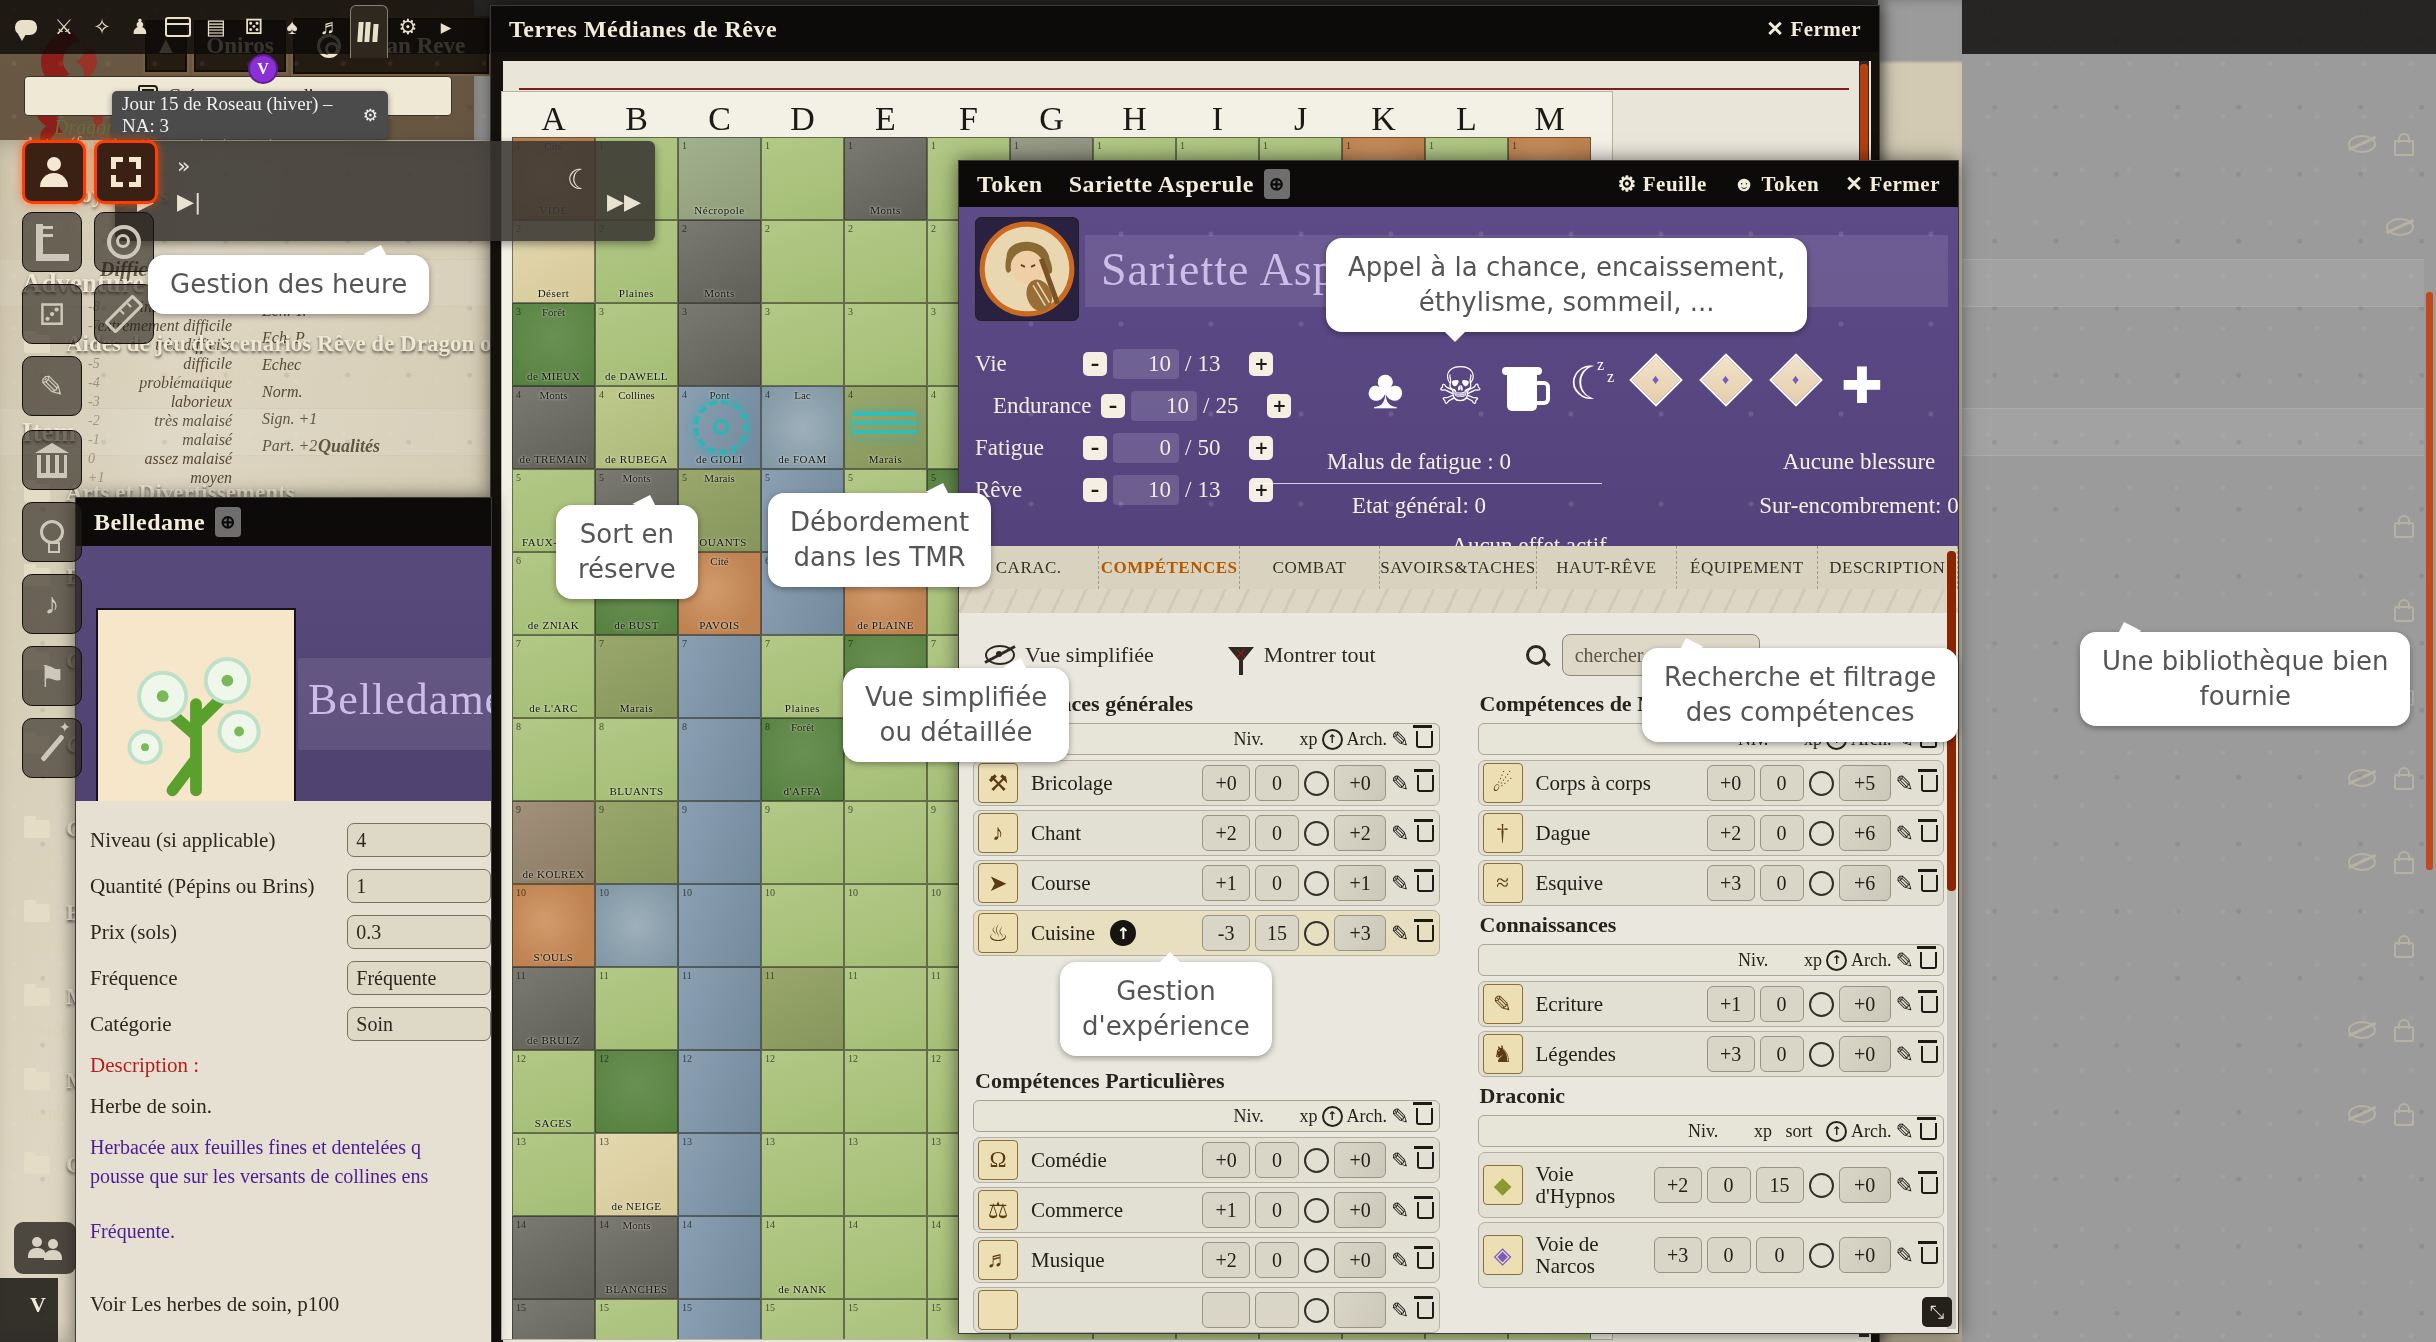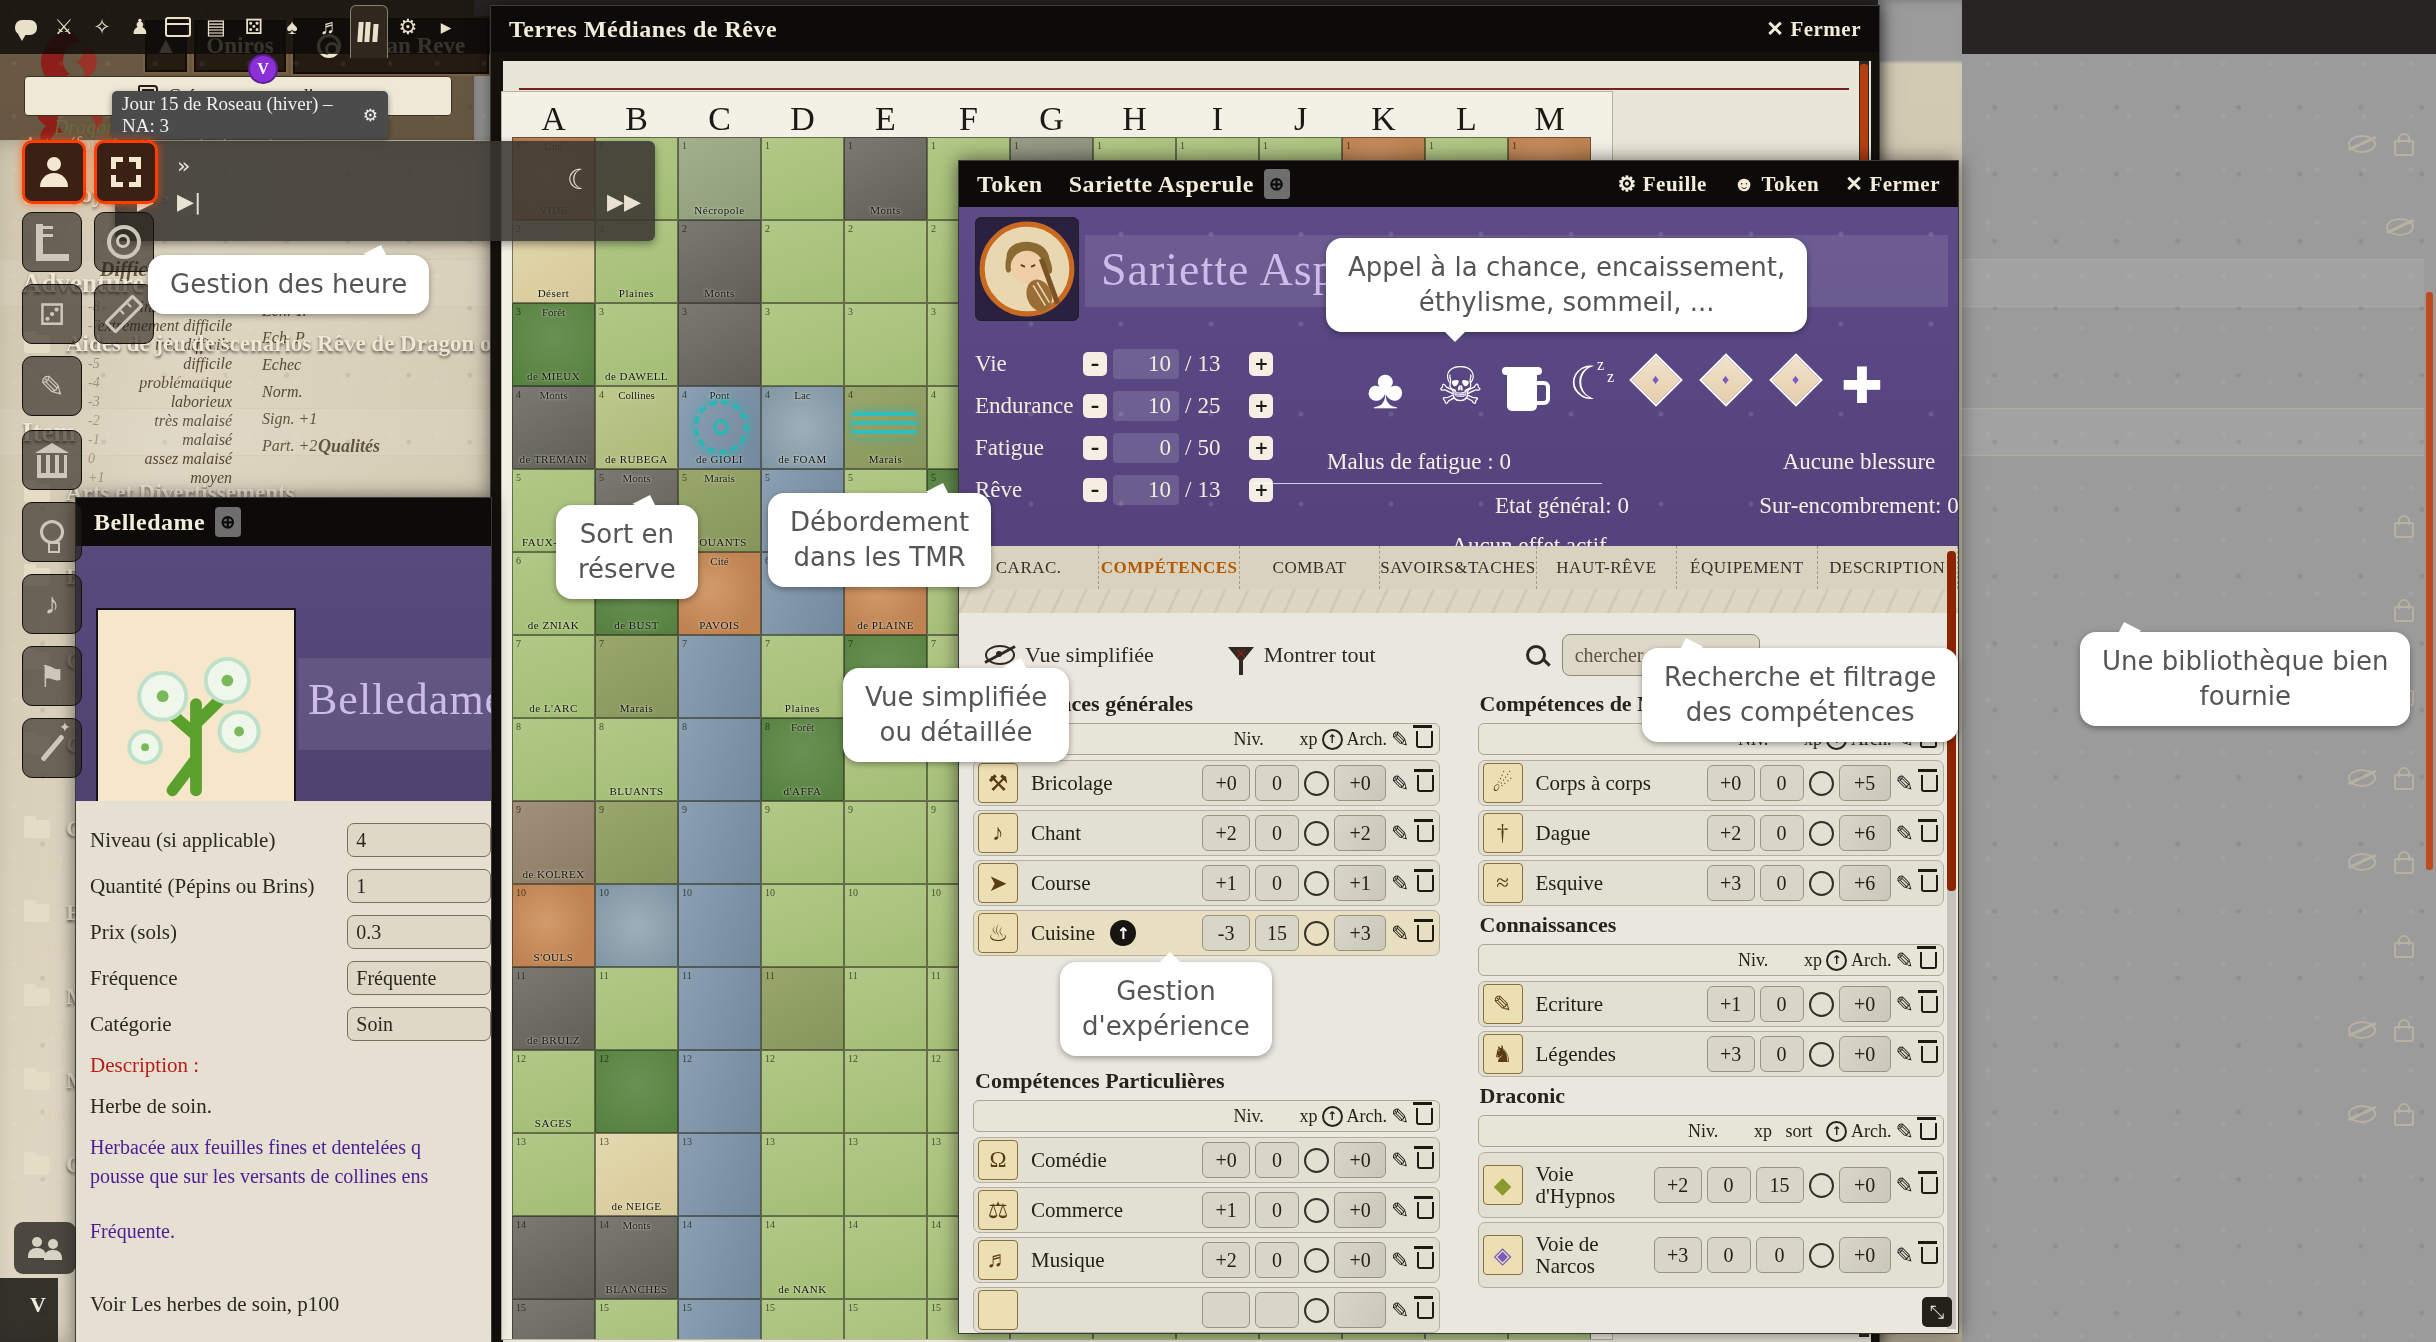--- a/index.html
+++ b/index.html
@@ -1141,21 +1141,21 @@
     <div class="sh-name">Sariette Asperule</div>
     <div id="sh-stats" style="position: absolute; left: 16px; top: 0px; width: 330px; height: 390px;">
         <div class="stat-row" style="left: 0px; top: 188px;">
           <span class="slbl">Vie</span>
           <span class="stat-btn">–</span>
           <span class="stat-val">10</span>
           <span>/</span>
           <span class="stat-max">13</span>
           <span class="stat-btn">+</span>
         </div>
-        <div class="stat-row" style="left: 0px; top: 230px;">
+        <div class="stat-row" style="left: 18px; top: 230px;">
           <span class="slbl">Endurance</span>
           <span class="stat-btn">–</span>
           <span class="stat-val">10</span>
           <span>/</span>
           <span class="stat-max">25</span>
           <span class="stat-btn">+</span>
         </div>
         <div class="stat-row" style="left: 0px; top: 272px;">
           <span class="slbl">Fatigue</span>
           <span class="stat-btn">–</span>
@@ -1185,21 +1185,21 @@
           <b>♦</b>
         </span>
         <span class="st-ic st-wound" style="left: 818px; top: 200px;">
           <b>♦</b>
         </span>
         <span class="st-ic st-heal" style="left: 882px; top: 200px;">✚</span>
       </div>
     <div class="sh-status" style="left:250px;top:288px;width:420px;text-align:center">Malus de fatigue : 0</div>
     <div class="sh-div" style="left:295px;top:322px;width:348px"></div>
     <div class="sh-status" style="left:700px;top:288px;width:400px;text-align:center">Aucune blessure</div>
-    <div class="sh-status" style="left:250px;top:332px;width:420px;text-align:right">Etat général: 0</div>
+    <div class="sh-status" style="left:250px;top:332px;width:420px;text-align:center">Etat général: 0</div>
     <div class="sh-status" style="left:700px;top:332px;width:400px;text-align:center">Sur-encombrement: 0</div>
     <div class="sh-status" style="left:250px;top:372px;width:640px;text-align:center">Aucun effet actif</div>
     <div class="sh-tabs" id="sh-tabs">
         <span class="sh-tab">CARAC.</span>
         <span class="sh-tab active">COMPÉTENCES</span>
         <span class="sh-tab">COMBAT</span>
         <span class="sh-tab">SAVOIRS&amp;TACHES</span>
         <span class="sh-tab">HAUT-RÊVE</span>
         <span class="sh-tab">ÉQUIPEMENT</span>
         <span class="sh-tab">DESCRIPTION</span>

